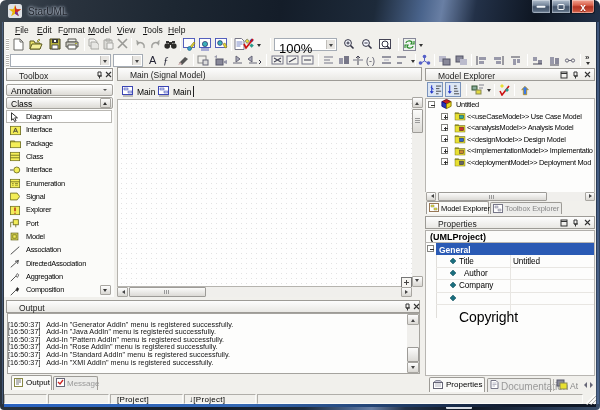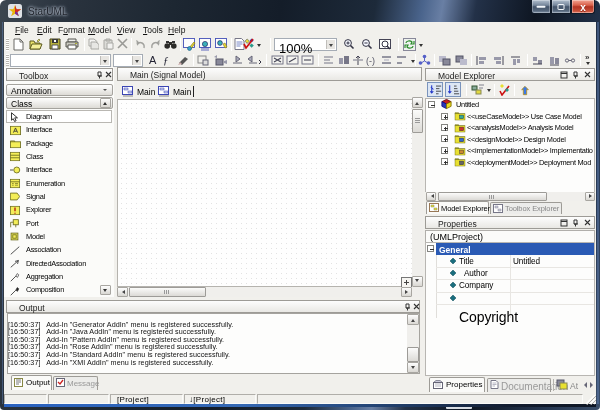--- a/index.html
+++ b/index.html
@@ -629,21 +629,21 @@
     <svg class="abs" style="left:560px;top:219px" width="8" height="8" viewBox="0 0 8 8">
         <rect x="1" y="1" width="6" height="6" fill="none" stroke="#333"></rect>
         <path d="M1 2.5h6" stroke="#333"></path>
       </svg>
     <svg class="abs" style="left:572px;top:219px" width="8" height="8" viewBox="0 0 8 8">
         <path d="M2 1h3v4H2zM2 5h4M3.5 5v2.5" fill="none" stroke="#333"></path>
       </svg>
     <svg class="abs" style="left:584px;top:219px" width="7" height="7" viewBox="0 0 7 7">
         <path d="M1 1l5 5M6 1L1 6" stroke="#333" stroke-width="1.1"></path>
       </svg>
-    <div class="abs" style="left:425px;top:230px;width:170px;height:16px;background:#fbfbf9;border:1px solid #b0aeaa;font-weight:normal;font-size:9px">
+    <div class="abs" style="left:425px;top:230px;width:170px;height:16px;background:#fbfbf9;border:1px solid #b0aeaa;font-weight:bold;font-size:9px">
         <span style="position:absolute;left:4px;top:0.5px">(UMLProject)</span>
       </div>
     <div class="abs" style="left:425px;top:242px;width:170px;height:134px;background:#fdfdfc;border:1px solid #b8b6b2"></div>
     <div id="propgrid">
         <div class="abs" style="left:436px;top:243px;width:158px;height:12px;background:#2a5ab4"></div>
       <span class="abs" style="left:439px;top:244.5px;font-size:8.5px;font-weight:bold;color:#fff">General</span>
       <div class="pbox" style="left:427px;top:245px"></div>
       <div class="abs" style="left:436px;top:255px;width:1px;height:63px;background:#e0deda"></div>
       <div class="abs" style="left:510px;top:255px;width:1px;height:63px;background:#e8e6e2"></div>
       <div class="abs" style="left:436px;top:267.2px;width:158px;height:1px;background:#e8e6e2"></div>

